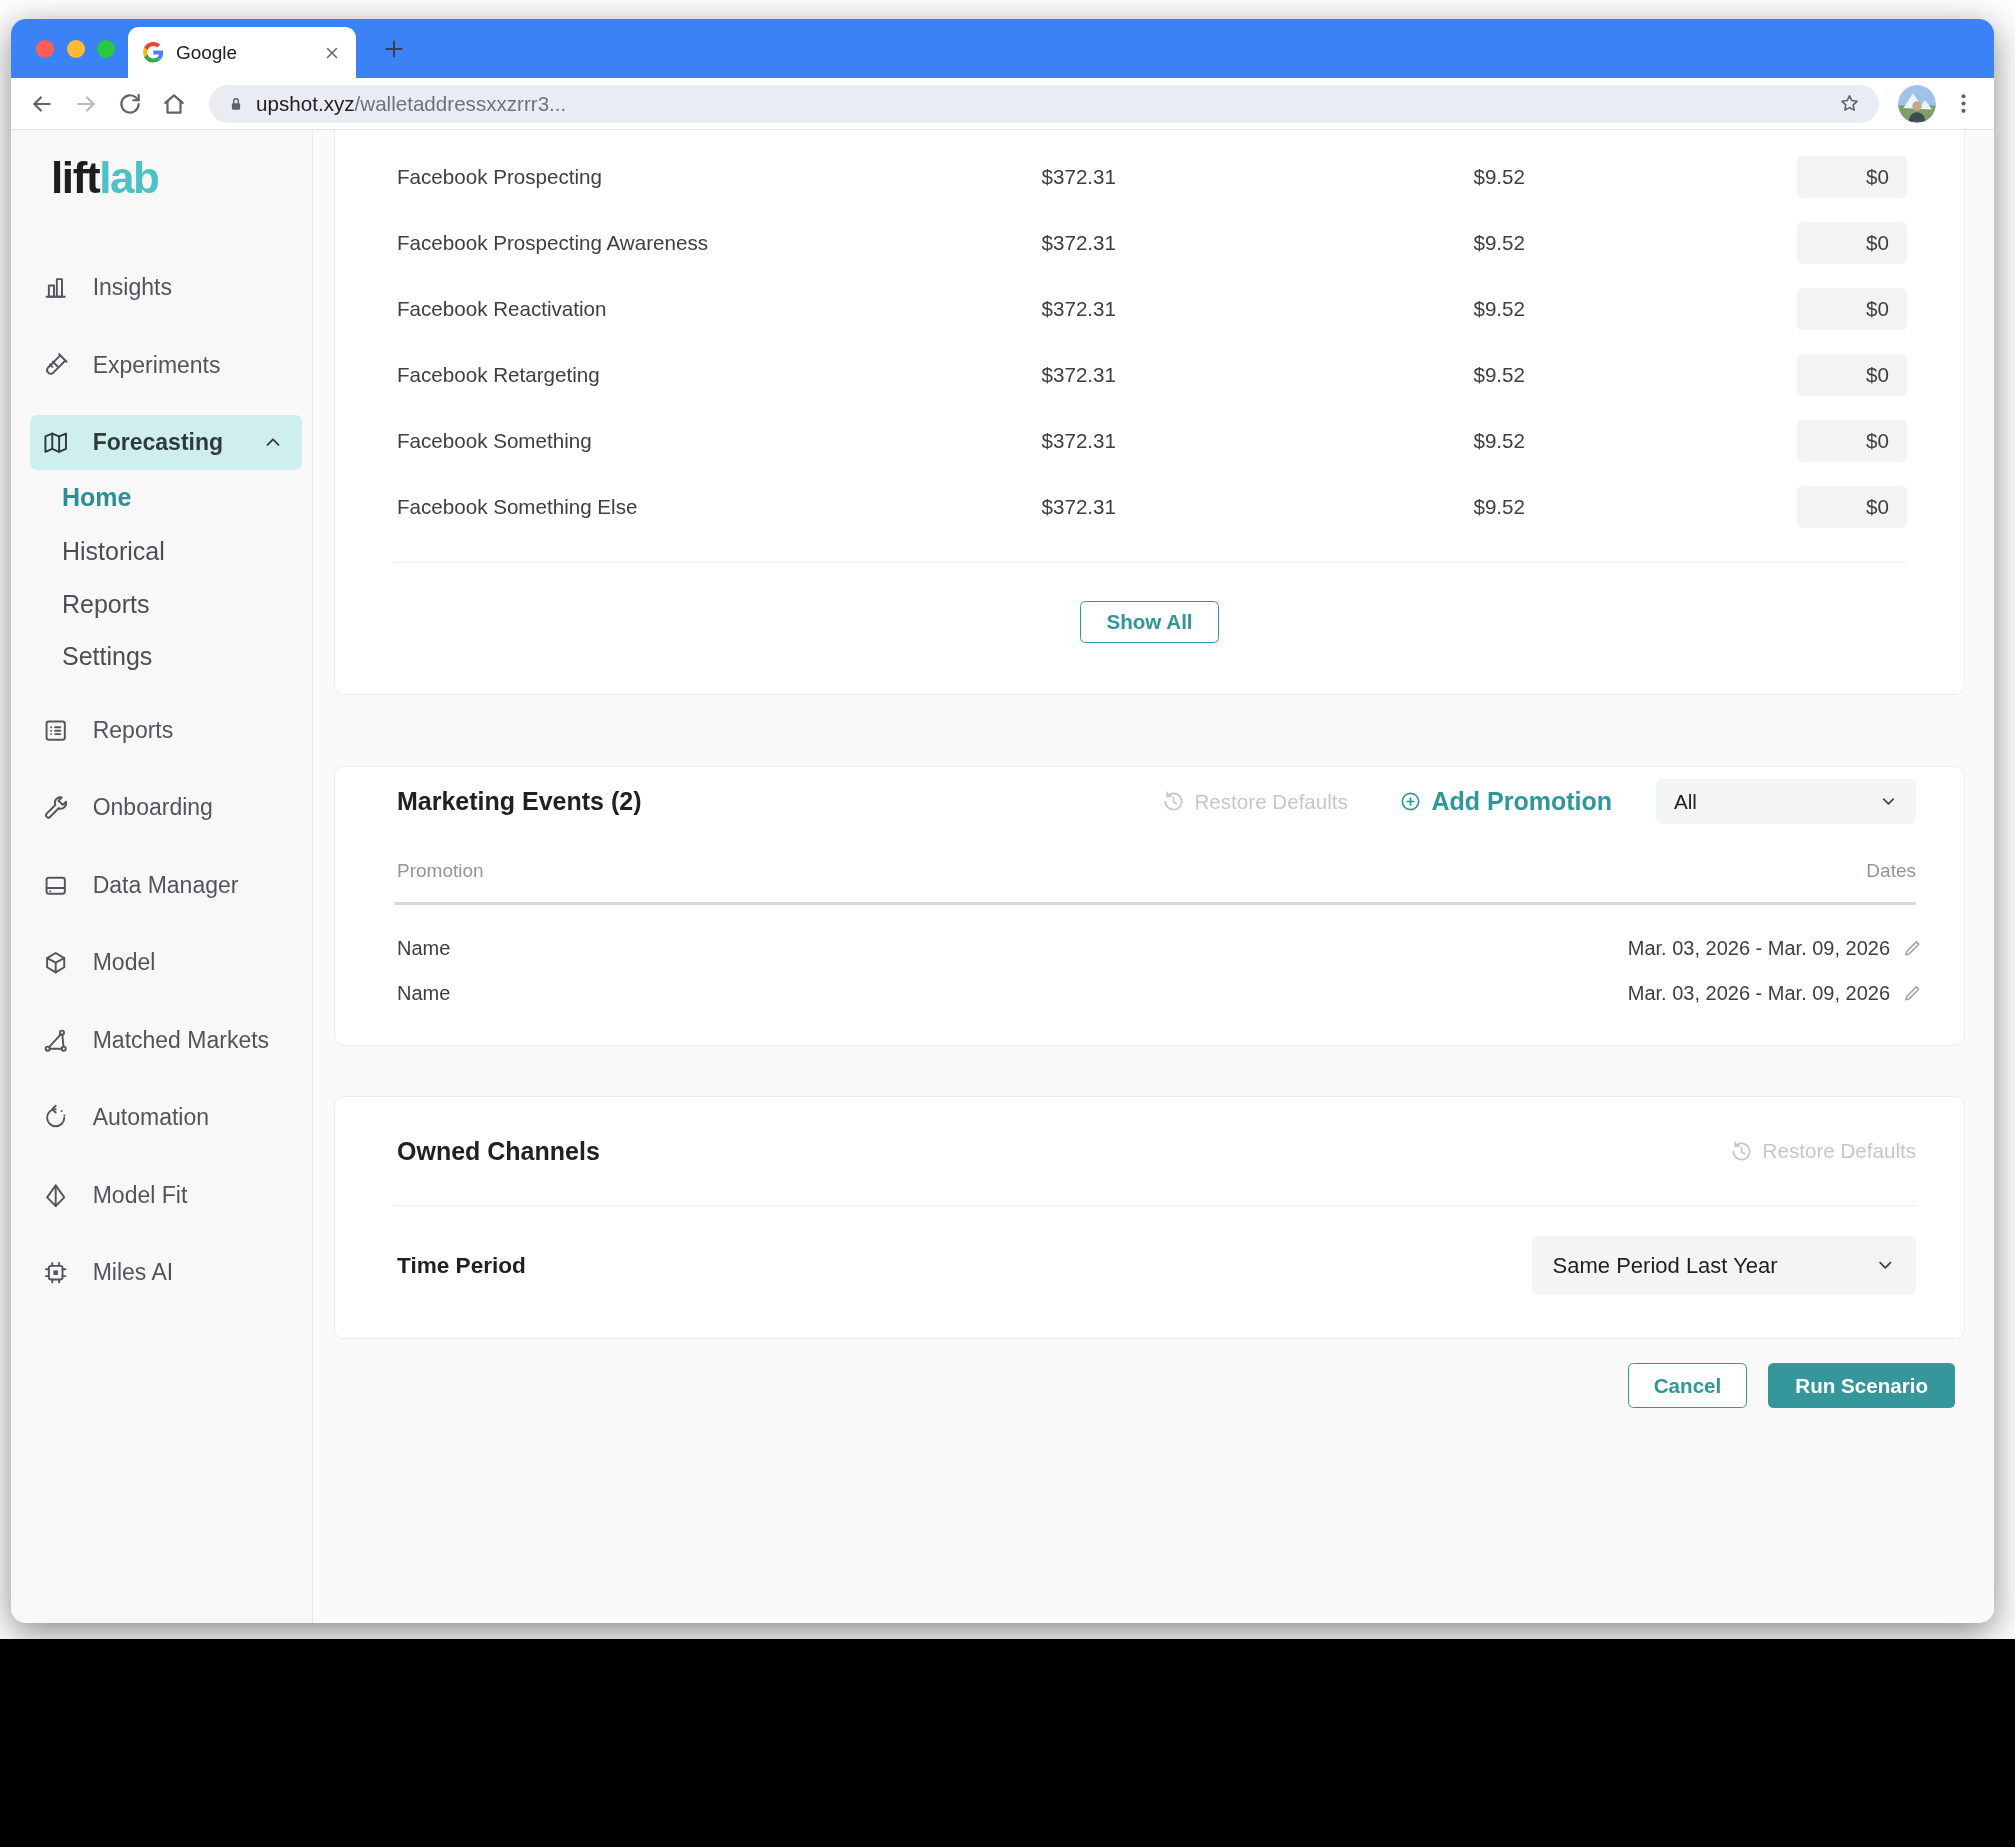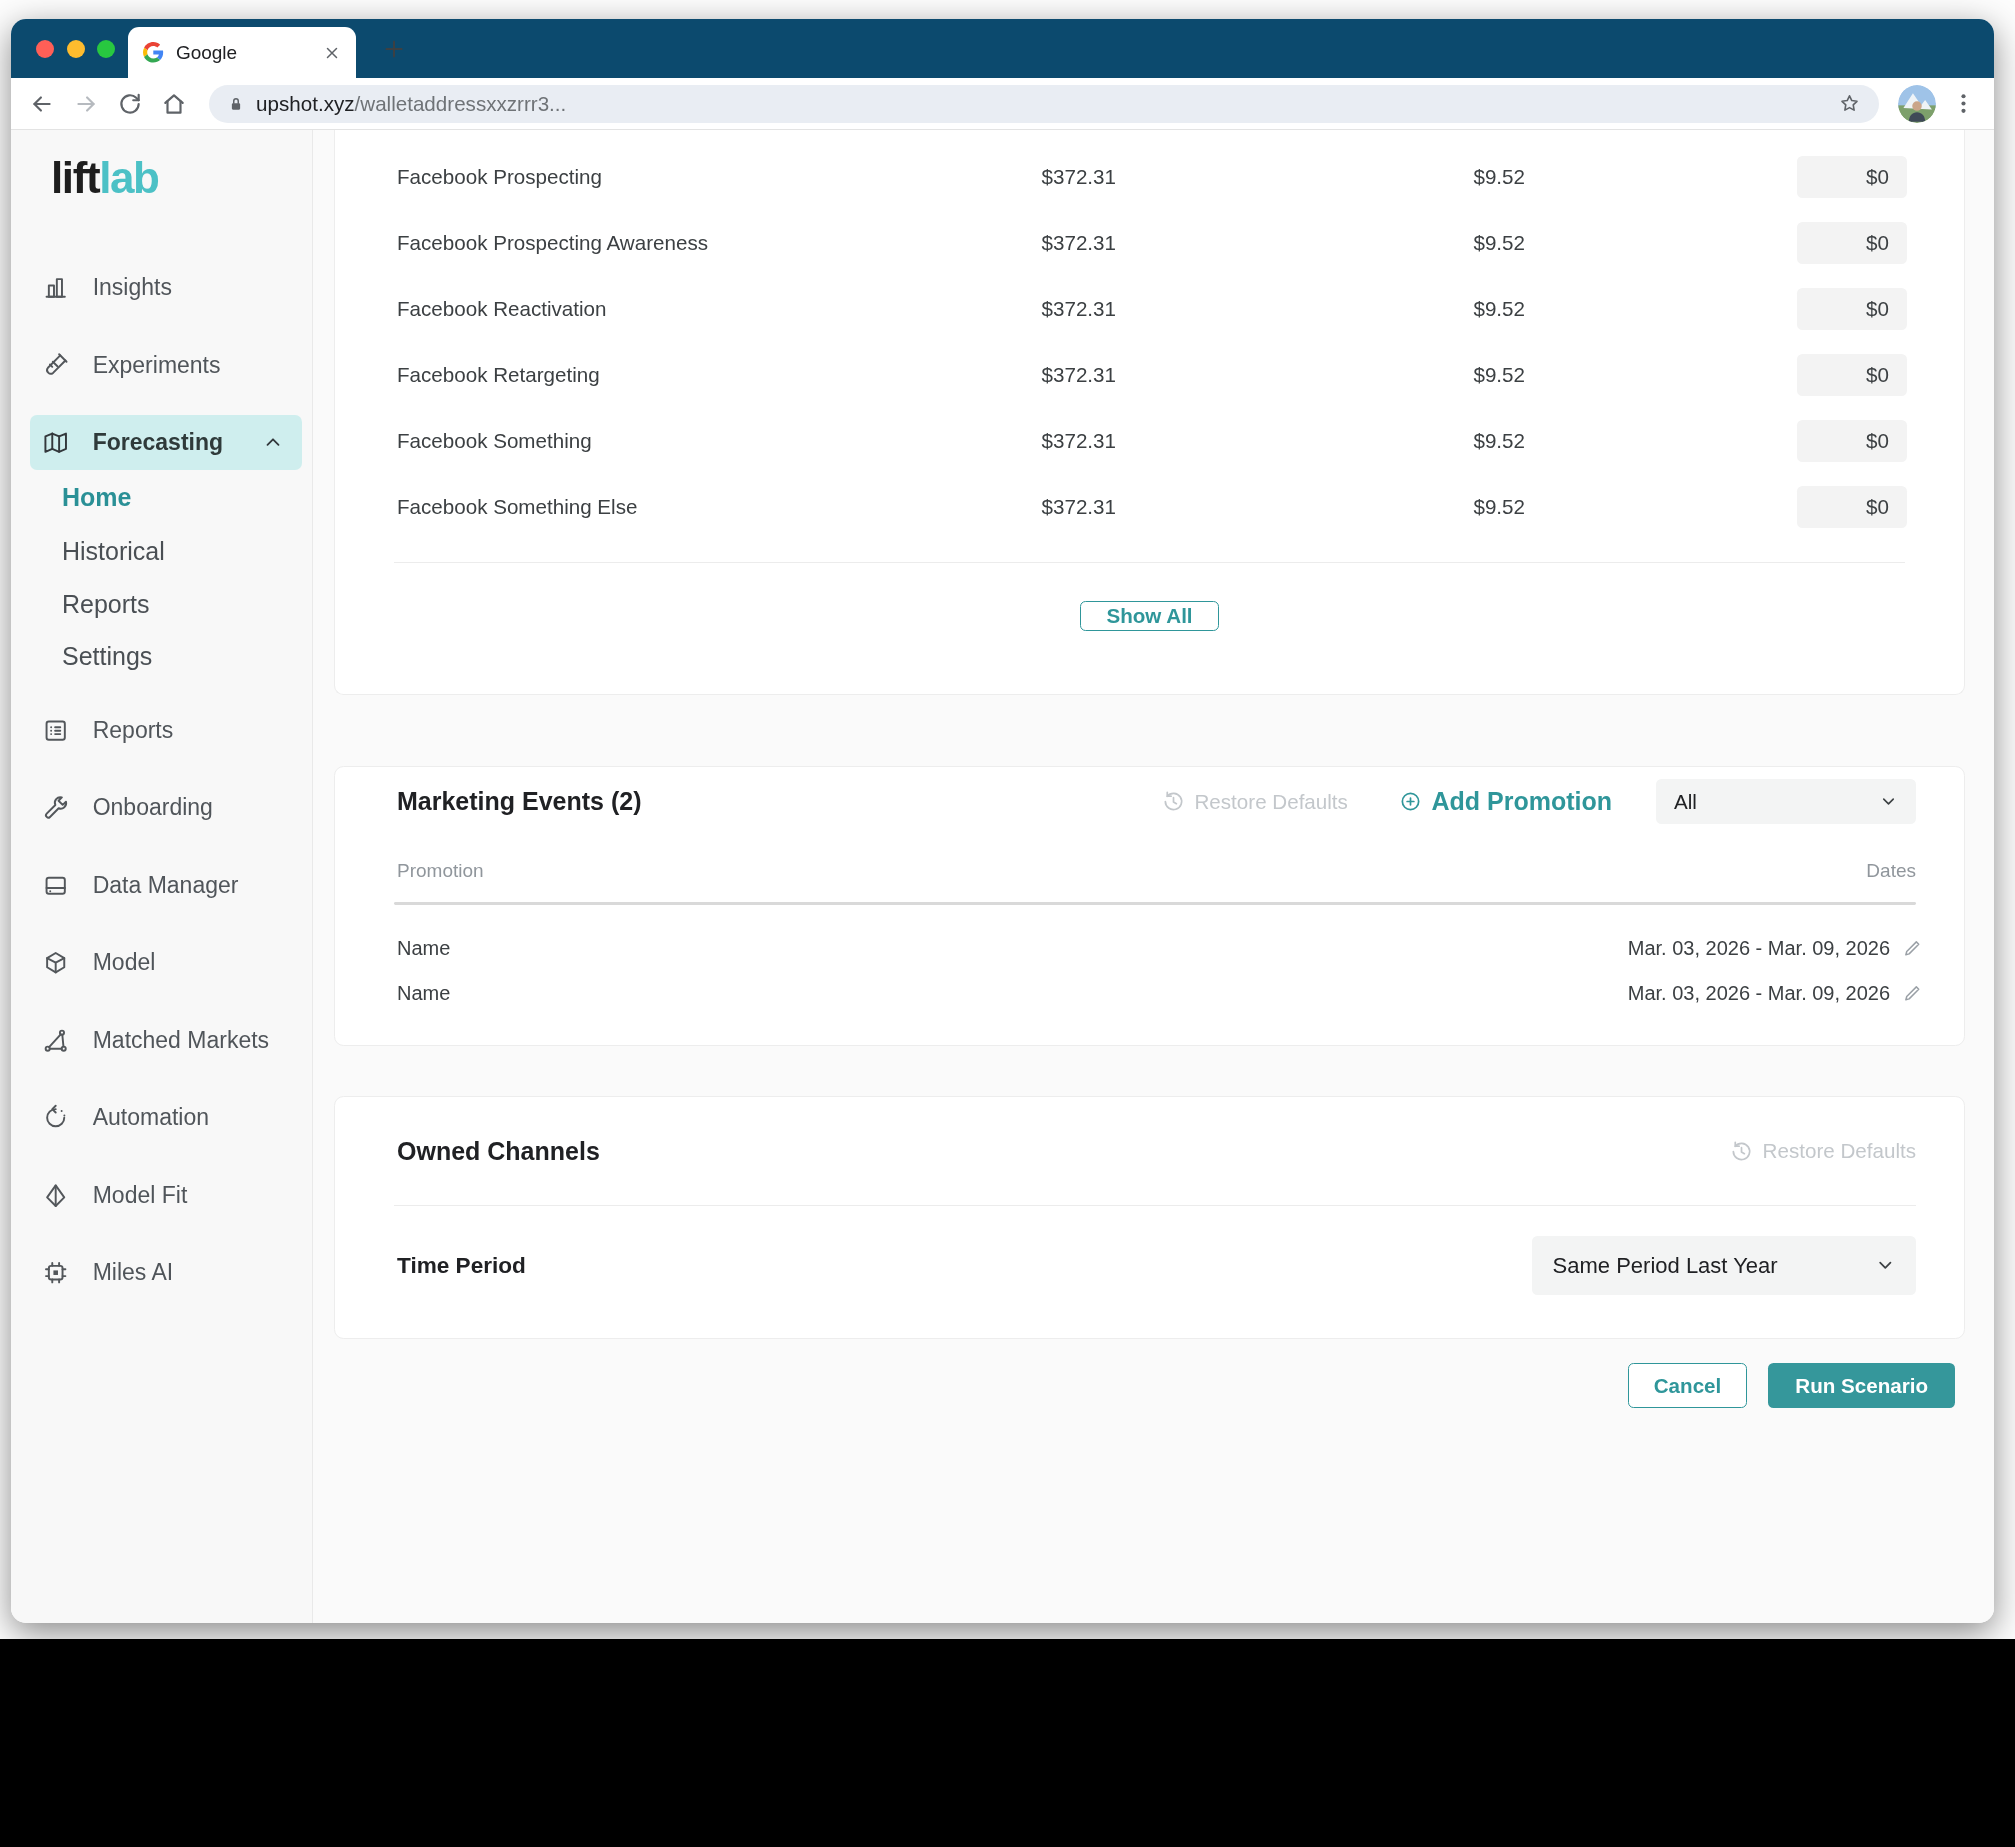--- a/index.html
+++ b/index.html
@@ -2,21 +2,21 @@
 <html style="font-size:11px"><head>
 <meta charset="utf-8">
 <style>
   html,body{margin:0;padding:0;background:#000;}
   .stage{position:relative;width:2015px;height:1848px;overflow:hidden;background:#000;
          font-family:"Liberation Sans",sans-serif;-webkit-font-smoothing:antialiased;}
   .backdrop{position:absolute;left:0;top:0;width:2015px;height:1639px;background:#fdfdfd;}
   .window{position:absolute;left:11px;top:19px;width:1983px;height:1604px;border-radius:15px;
           background:#fff;overflow:hidden;box-shadow:0 9.6px 34px rgba(0,0,0,.45);}
   
-  .tabstrip{position:relative;height:59px;background:#0c4a6e;}
+  .tabstrip{position:relative;height:59px;background:#3b82f6;}
   .tl{position:absolute;top:21px;width:18px;height:18px;border-radius:50%;}
   .tl.red{left:25px;background:#ff5f57;}
   .tl.yellow{left:56px;background:#febc2e;}
   .tl.green{left:86px;background:#28c840;}
   .tab{position:absolute;left:117px;top:8.2px;width:228px;height:51px;background:#fff;
        border-radius:11px 11px 0 0;display:flex;align-items:center;padding:0 15px;box-sizing:border-box;gap:12.3px;}
   .tab-title{flex:1;font-size:19px;color:#202124;}
   .icon{display:inline-flex;align-items:center;justify-content:center;}
   .icon svg{width:100%;height:100%;}
   .tab-fav{width:20.6px;height:20.6px;}
@@ -56,21 +56,21 @@
   .card-budget{top:-6.9px;height:572px;border-top:none;border-radius:0 0 9.6px 9.6px;padding-top:20.6px;}
   .b-row{height:66px;display:flex;align-items:center;padding:0 57px 0 62px;font-size:20.6px;color:#3c4043;}
   .b-name{flex:1;}
   .b-spend{width:288px;text-align:right;}
   .b-cpa{width:409px;text-align:right;}
   .b-input{width:382px;display:flex;justify-content:flex-end;}
   .pill-input{width:110px;height:42px;background:#f3f3f3;border-radius:5.5px;display:flex;align-items:center;
               justify-content:flex-end;padding-right:18px;box-sizing:border-box;font-size:20.6px;color:#3c4043;}
   .b-divider{margin:22px 59px 0;border-top:0.7px solid #ececec;}
   .show-all-wrap{display:flex;justify-content:center;margin-top:38px;}
-  .btn-outline{height:30px;padding:0 25px;background:#fff;border:1.4px solid #2f969a;border-radius:5.5px;
+  .btn-outline{height:42px;padding:0 25px;background:#fff;border:1.4px solid #2f969a;border-radius:5.5px;
                color:#2f969a;font-size:20.6px;font-weight:700;display:flex;align-items:center;
                font-family:"Liberation Sans",sans-serif;}
   
   .card-events{top:636px;height:280px;}
   .me-header{height:69px;display:flex;align-items:center;padding:0 48px 0 62px;}
   .me-title{flex:1;font-size:25px;font-weight:700;color:#202124;}
   .ghost-btn{display:flex;align-items:center;gap:9.6px;color:#c3c7cb;font-size:20.6px;margin-right:51px;}
   .ghost-btn .gico{width:23px;height:23px;}
   .add-btn{display:flex;align-items:center;gap:9.6px;color:#2f969a;font-size:25px;font-weight:600;margin-right:44px;}
   .add-btn .gico{width:23px;height:23px;}

